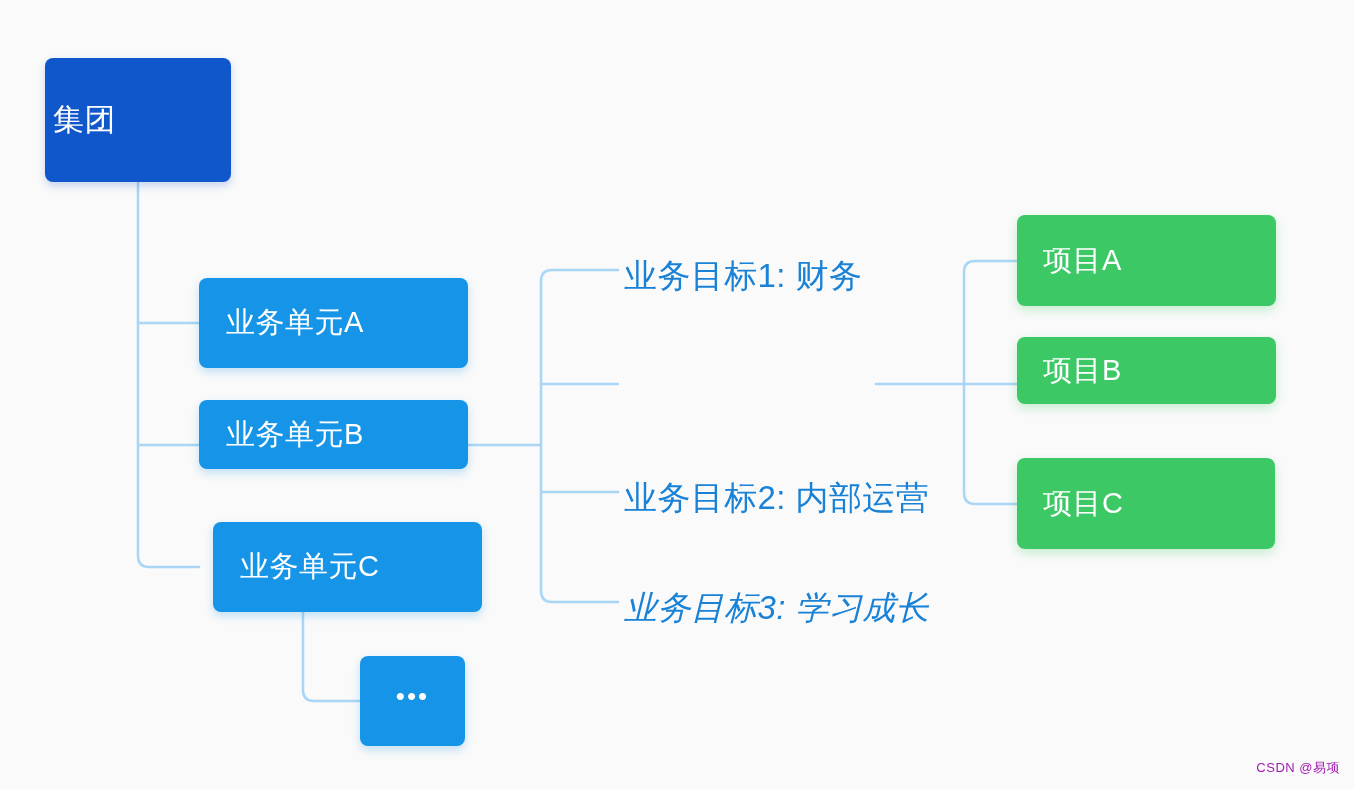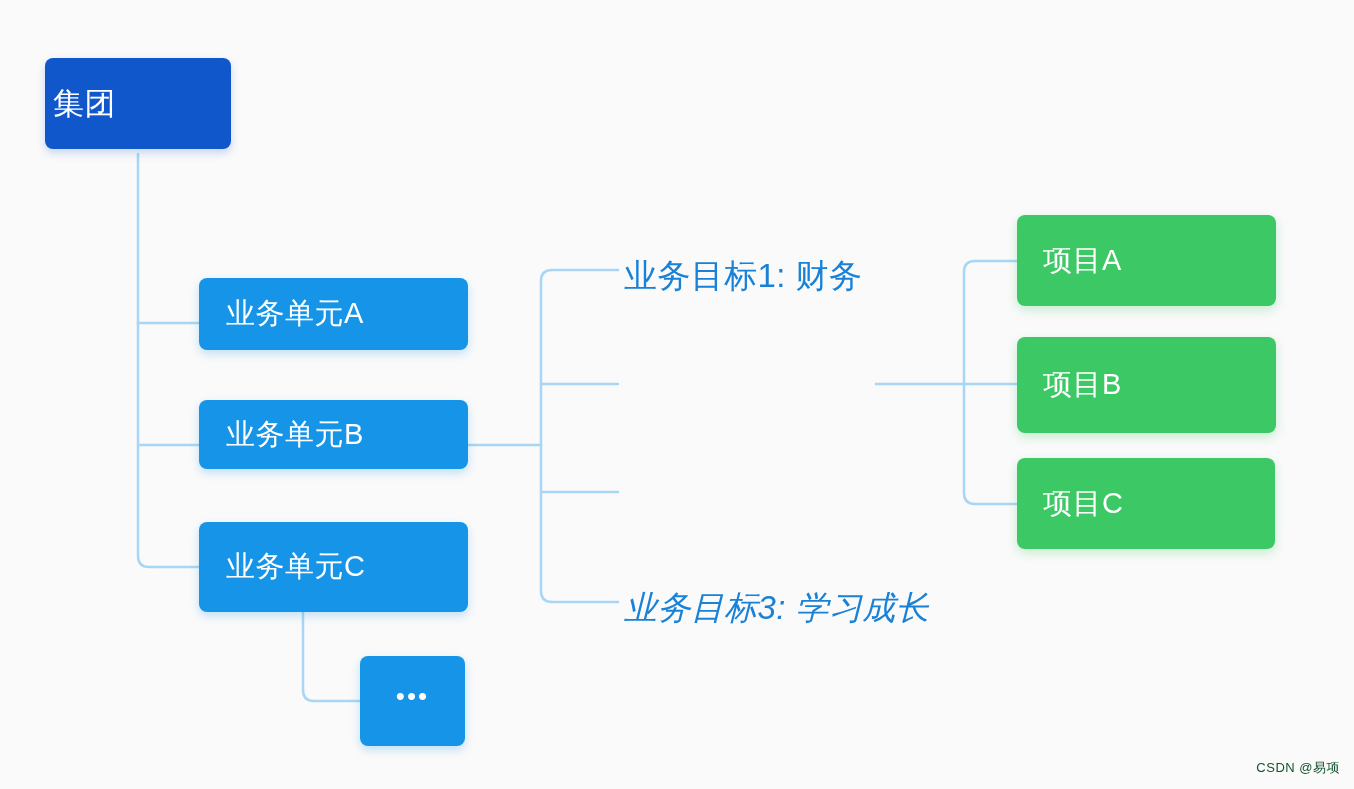--- a/index.html
+++ b/index.html
@@ -69,21 +69,21 @@
     position: absolute;
     color: #1a82d6;
     font-size: 33px;
     white-space: nowrap;
     letter-spacing: 0.4px;
   }
   .watermark {
     position: absolute;
     right: 14px;
     bottom: 12px;
-    color: #14532d;
+    color: #a21caf;
     font-size: 13px;
     letter-spacing: 0.5px;
   }
 </style>
 </head>
 <body>
 
 <div id="canvas">
 
   <svg id="links" viewBox="0 0 1354 789" width="1354" height="789" xmlns="http://www.w3.org/2000/svg">
@@ -107,55 +107,58 @@
       <path d="M541,492 L618,492"></path>
 
       <path d="M876,384 L964,384"></path>
 
       <path d="M964,384 L964,272 Q964,261 975,261 L1017,261"></path>
       <path d="M964,384 L964,493 Q964,504 975,504 L1017,504"></path>
       <path d="M964,384 L1017,384"></path>
     </g>
   </svg>
 
-  <div class="node node-root" style="left:45px; top:58px; width:186px; height:91px;padding-left:8px;">
+  <div class="node node-root" style="left:45px; top:58px; width:186px; height:124px;padding-left:8px;">
     <span class="label">集团</span>
   </div>
 
-  <div class="node node-unit" style="left:199px; top:278px; width:269px; height:72px;">
+  <div class="node node-unit" style="left:199px; top:278px; width:269px; height:90px;">
     <span class="label">业务单元A</span>
   </div>
 
   <div class="node node-unit" style="left:199px; top:400px; width:269px; height:69px;">
     <span class="label">业务单元B</span>
   </div>
 
-  <div class="node node-unit" style="left:199px; top:522px; width:269px; height:90px;">
+  <div class="node node-unit" style="left:213px; top:522px; width:269px; height:90px;">
     <span class="label">业务单元C</span>
   </div>
 
   <div class="node node-more" style="left:360px; top:656px; width:105px; height:90px;">
     <span class="label">•••</span>
   </div>
 
   <div class="goal" style="left:624px; top:254px;">
     <span>业务目标1: 财务</span>
   </div>
 
 
+  <div class="goal" style="left:624px; top:476px;">
+    <span>业务目标2: 内部运营</span>
+  </div>
 
   <div class="goal" style="left:624px; top:586px;font-style:italic;">
     <span>业务目标3: 学习成长</span>
   </div>
 
   <div class="node node-project" style="left:1017px; top:215px; width:259px; height:91px;">
     <span class="label">项目A</span>
   </div>
 
-  <div class="node node-project" style="left:1017px; top:337px; width:259px; height:96px;align-items:center;">
+  <div class="node node-project" style="left:1017px; top:337px; width:259px; height:67px;align-items:center;">
     <span class="label">项目B</span>
   </div>
 
   <div class="node node-project" style="left:1017px; top:458px; width:258px; height:91px;">
     <span class="label">项目C</span>
   </div>
 
   <div class="watermark">CSDN @易项</div>
 
 </div>

